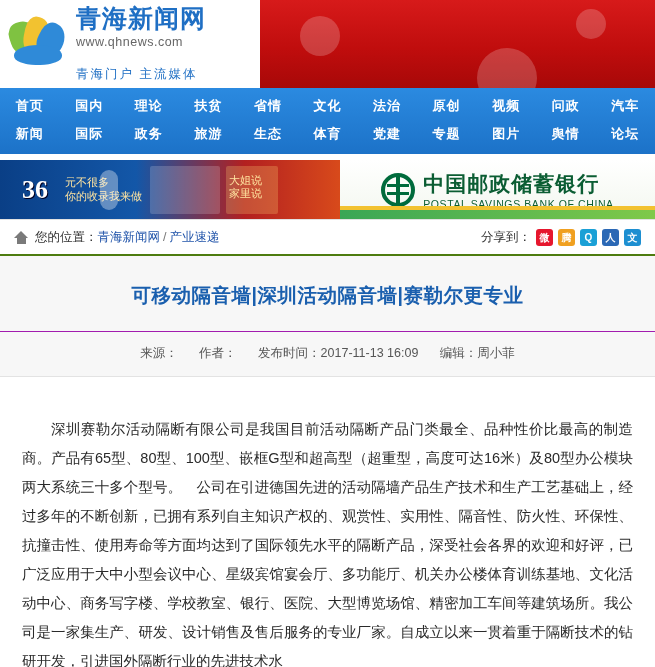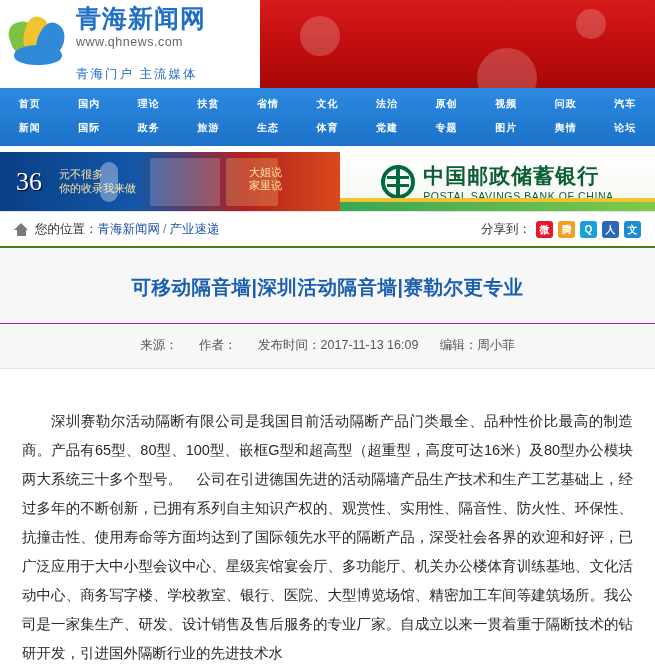--- a/index.html
+++ b/index.html
@@ -52,37 +52,37 @@
   }
 
   
   .nav {
     background: #1f7ad4;
     background: linear-gradient(180deg,#2b8ae0 0%, #1c72c8 100%);
     padding: 4px 0 6px 0;
   }
   .nav-row { display: flex; }
   .nav-item {
-    color: #fff; font-size: 10px; font-weight: bold;
+    color: #fff; font-size: 13px; font-weight: bold;
     padding: 5px 0; text-align: center; white-space: nowrap;
     letter-spacing: 1px; cursor: pointer; flex: 1 1 0;
   }
 
   
   .ad-strip {
     display: flex; height: 60px; margin: 6px 0 0 0;
     border-bottom: 1px solid #e2e2e2;
   }
   .ad-left {
     width: 340px; position: relative; overflow: hidden;
     background: linear-gradient(90deg,#0a3f86 0%, #1357a8 40%, #b32020 72%, #d84a1b 100%);
     display:flex; align-items:center;
   }
   .ad-left .num {
-    color: #fff; font-size: 26px; font-weight: normal; padding-left: 16px;
+    color: #fff; font-size: 26px; font-weight: bold; padding-left: 22px;
     font-family: "Liberation Serif", serif; text-shadow: 1px 1px 0 #002;
   }
   .ad-left .sm {
     color:#ffe4a0; font-size: 11px; line-height: 1.2; padding-left:17px;
   }
   .ad-left .blk {
     position:absolute; border-radius:2px;
   }
   .ad-right {
     flex: 1 1 auto; position: relative; overflow:hidden;
@@ -213,21 +213,21 @@
 
   <div class="ad-strip">
     <div class="ad-left">
       <div class="num">36</div>
       <div class="sm">
         <div>元不很多</div>
         <div>你的收录我来做</div>
       </div>
       <div class="blk" style="left:150px;top:6px;width:70px;height:48px;background:rgba(255,255,255,.18);"></div>
       <div class="blk" style="left:226px;top:6px;width:52px;height:48px;background:rgba(255,220,120,.25);"></div>
-      <div class="sm" style="position:absolute;left:232px;top:14px;">
+      <div class="sm" style="position:absolute;left:212px;top:14px;">
         <div>大姐说</div>
         <div>家里说</div>
       </div>
       <div class="blk" style="left:100px;top:10px;width:18px;height:40px;background:rgba(255,255,255,.35);border-radius:9px;"></div>
     </div>
     <div class="ad-right">
       <div class="psbc-logo">
         <div class="ring"></div>
         <div class="bar" style="left:15px;top:2px;width:4px;height:30px;"></div>
         <div class="bar" style="left:6px;top:11px;width:22px;height:3px;"></div>

